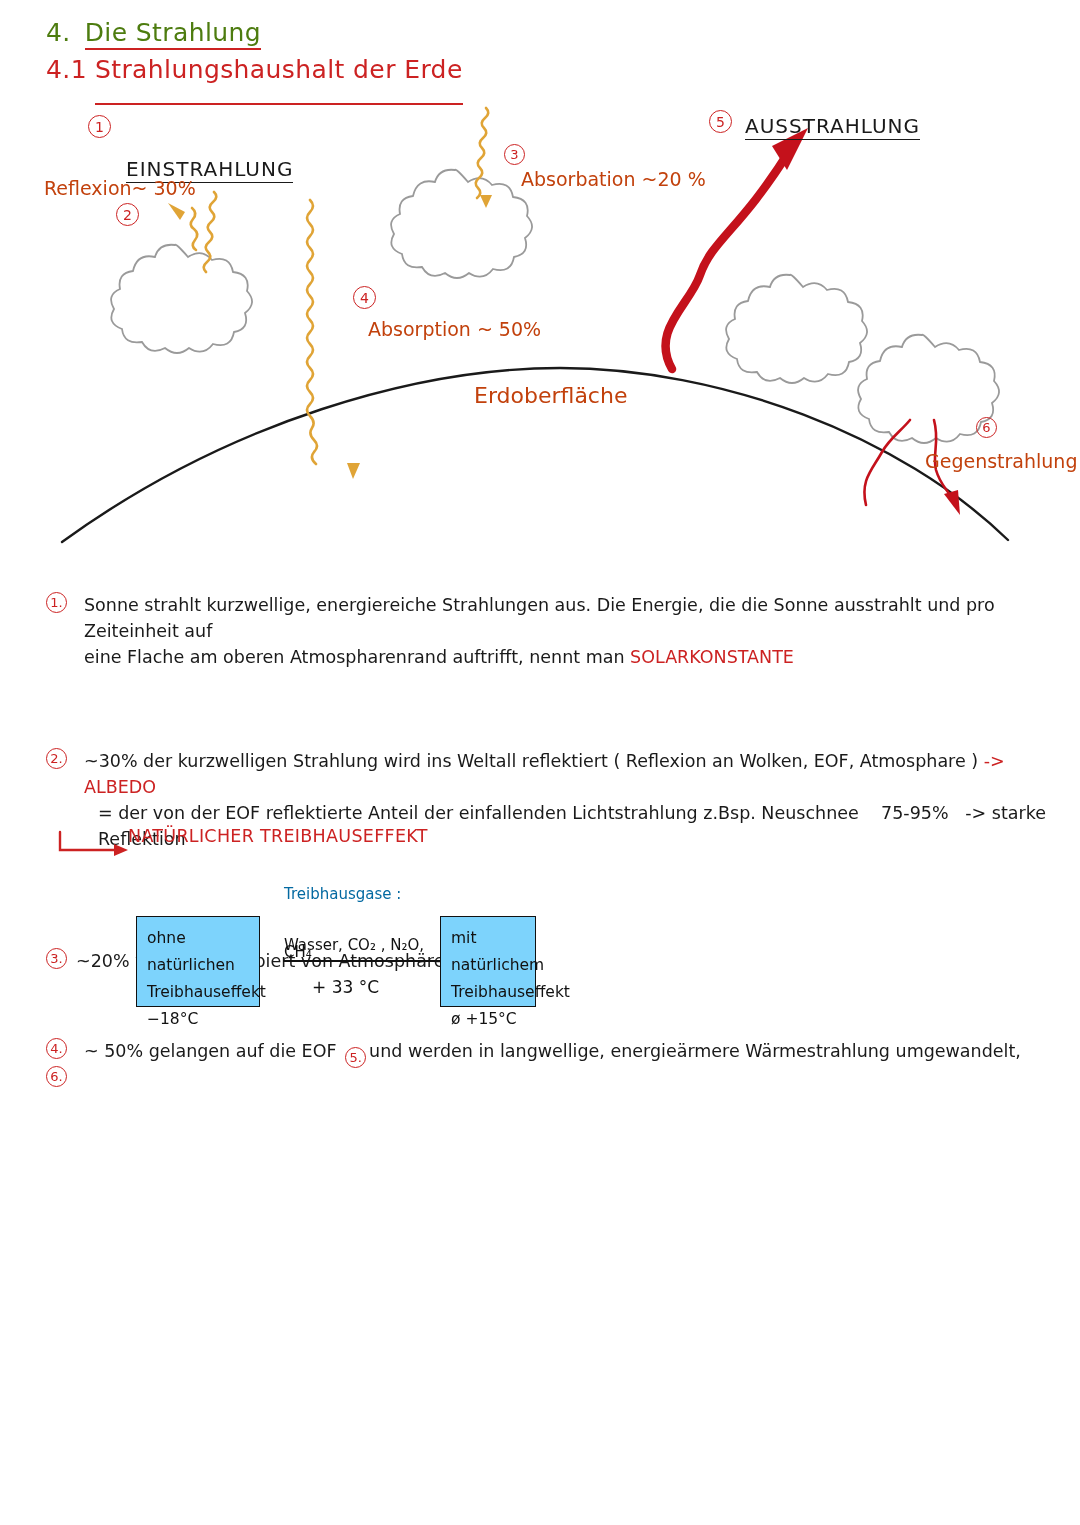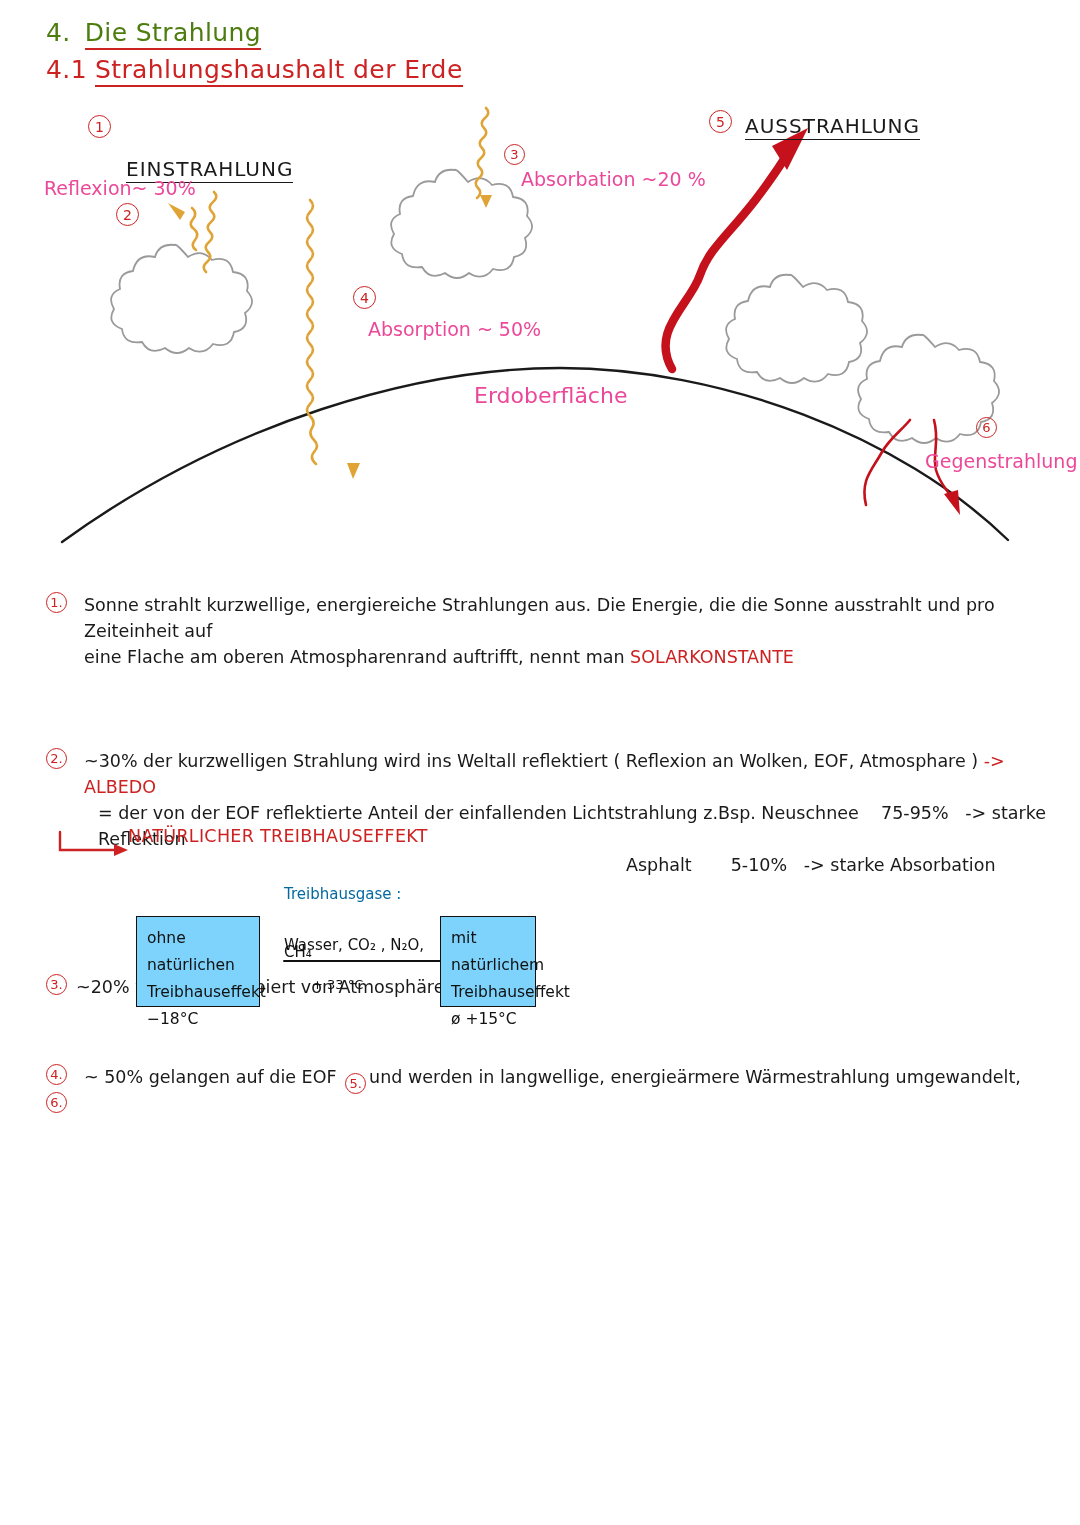--- a/index.html
+++ b/index.html
@@ -9,32 +9,32 @@
     color:#111;
   }
   .abs{position:absolute;}
 
   
   #heading-1{left:46px;top:18px;font-size:25px;color:#4d7c0f;letter-spacing:.4px;}
   #heading-1 .num{margin-right:14px;}
   #heading-1 .txt{border-bottom:2px solid #cc2222;padding-bottom:1px;}
   #heading-2{left:46px;top:55px;font-size:25px;color:#cc2222;letter-spacing:.4px;}
   #heading-2 .num{margin-right:8px;}
-  #heading-2 .txt{border-bottom:2px solid #cc2222;padding-bottom:1px;}
+  #heading-2 .txt{border-bottom:2px solid #cc2222;padding-bottom:19px;}
 
   
   .circnum{
     display:inline-flex;align-items:center;justify-content:center;
     width:23px;height:23px;border:1.6px solid #cc2222;border-radius:50%;
     color:#cc2222;font-size:14px;line-height:1;box-sizing:border-box;
   }
   .circnum.sm{width:21px;height:21px;font-size:13px;}
 
   
-  .dlabel{font-size:19px;color:#ec4899;white-space:nowrap;}
+  .dlabel{font-size:19px;color:#c2410c;white-space:nowrap;}
   .dhead{font-size:20px;color:#1a1a1a;letter-spacing:1px;border-bottom:1.6px solid #1a1a1a;padding-bottom:1px;white-space:nowrap;}
 
   #m1{left:88px;top:115px;}
   #lbl-einstrahlung{left:126px;top:117px;margin-top:40px;}
   #lbl-reflexion{left:44px;top:177px;}
   #m2{left:116px;top:203px;}
   #m3{left:504px;top:144px;}
   #lbl-absorbation20{left:521px;top:168px;}
   #m4{left:353px;top:286px;}
   #lbl-absorption50{left:368px;top:318px;}
@@ -68,21 +68,21 @@
   #ghbox{left:0;top:885px;width:1080px;height:150px;}
   .gbox{
     position:absolute;border:1.8px solid #111;background:#7dd3fc;
     font-size:15.5px;line-height:27px;color:#111;padding:8px 10px 6px 10px;box-sizing:border-box;
   }
   #gbox-left{left:136px;top:31px;width:124px;height:91px;}
   #gbox-right{left:440px;top:31px;width:96px;height:91px;}
   #gg-title{position:absolute;left:284px;top:0px;font-size:15px;color:#0369a1;}
   #gg-gases{position:absolute;left:284px;top:28px;font-size:15px;color:#111;margin-top:23px;}
   #gg-ch4{position:absolute;left:284px;top:58px;font-size:15px;color:#111;}
-  #gg-delta{position:absolute;left:312px;top:92px;font-size:13px;color:#111;}
+  #gg-delta{position:absolute;left:312px;top:92px;font-size:17px;color:#111;}
   #gg-arrow{position:absolute;left:280px;top:60px;}
 </style>
 </head>
 <body>
 
 <div class="abs" id="heading-1">
   <span class="num">4.</span><span class="txt">Die Strahlung</span>
 </div>
 <div class="abs" id="heading-2">
   <span class="num">4.1</span><span class="txt">Strahlungshaushalt der Erde</span>
@@ -166,27 +166,20 @@
     <span class="marker circnum sm">2.</span>
     <div class="body">
       <span>~30% der kurzwelligen Strahlung wird ins Weltall reflektiert ( Reflexion an Wolken, EOF, Atmosphare ) </span><span class="rd">-&gt; ALBEDO</span><br>
       <span class="indent">
         <span>= der von der EOF reflektierte Anteil der einfallenden Lichtstrahlung z.Bsp. Neuschnee</span>
         &nbsp;&nbsp;
         <span>75-95%</span>
         &nbsp;
         <span>-&gt; starke Reflektion</span>
       </span>
-      <span class="indent" style="margin-left:542px;">
-        <span>Asphalt</span>
-        &nbsp;&nbsp;&nbsp;&nbsp;&nbsp;
-        <span>5-10%</span>
-        &nbsp;
-        <span>-&gt; starke Absorbation</span>
-      </span>
     </div>
   </div>
 
   <div class="note abs" id="note3">
     <span class="marker circnum sm">3.</span>
     <div class="body" style="margin-left:30px;">~20% werden absorbiert von Atmosphäre &amp; Wolken</div>
   </div>
 
   <div class="note abs" id="note4">
     <span class="marker circnum sm">4.</span>

